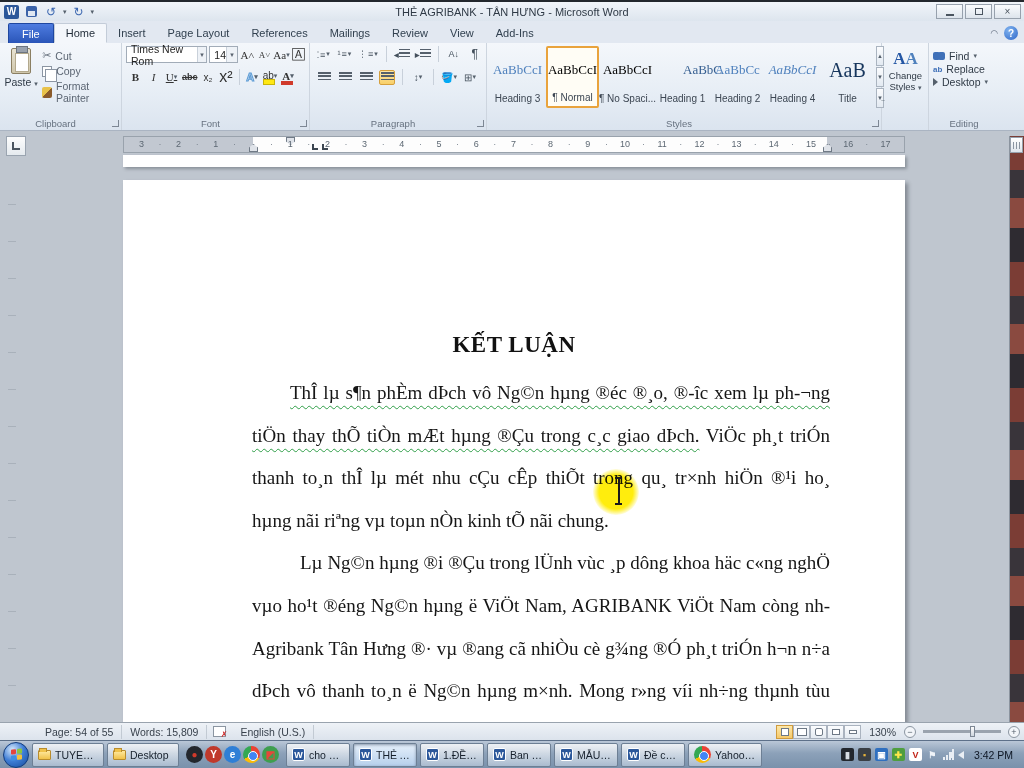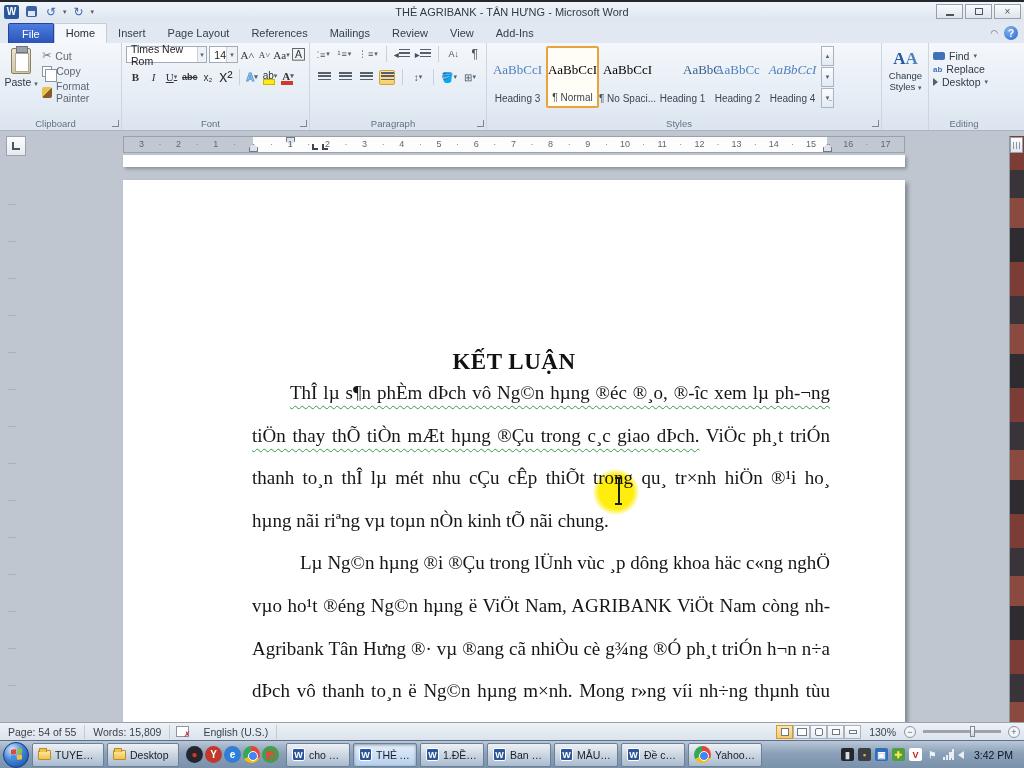--- a/index.html
+++ b/index.html
@@ -129,21 +129,21 @@
   .vruler { position:absolute; left:8px; top:168px; width:8px; height:540px;
     background:repeating-linear-gradient(to bottom,transparent 0 36px,#9aa3ad 36px 37px); opacity:.6; }
 
   
   .docarea { position:absolute; left:0; right:15px; top:154px; height:568px; overflow:hidden; }
   .page-prev { position:absolute; left:123px; top:1px; width:782px; height:12px; background:#fff;
     box-shadow:2px 2px 3px rgba(40,45,55,.35); }
   .page { position:absolute; left:123px; top:26px; width:782px; height:560px; background:#fff;
     box-shadow:3px 3px 4px rgba(40,45,55,.4); }
   .doc-title { position:absolute; top:152px; left:0; width:100%; text-align:center;
-    font-family:"Liberation Serif",serif; font-weight:bold; font-size:23px; color:#111; letter-spacing:.5px;margin-top:17px; }
+    font-family:"Liberation Serif",serif; font-weight:bold; font-size:23px; color:#111; letter-spacing:.5px; }
   .doc-body { position:absolute; top:192px; left:129px; width:578px;
     font-family:"Liberation Serif",serif; font-size:19px; color:#161616; }
   .dline { height:42.6px; line-height:42.6px; text-align:left; white-space:nowrap; }
   .dline.stretch { white-space:normal; text-align:justify; text-align-last:justify; height:42.6px; overflow:hidden; }
   .dline.ind1 { text-indent:38px; }
   .dline.ind2 { text-indent:48px; }
   .wavy { text-decoration-line:underline; text-decoration-style:wavy; text-decoration-color:#2f9e48;
     text-decoration-thickness:1px; text-underline-offset:6px; }
   .cursor-glow { position:absolute; left:470px; top:289px; width:46px; height:46px; border-radius:50%;
     background:radial-gradient(circle, rgba(255,236,0,.95) 52%, rgba(255,236,0,0) 73%);
@@ -158,21 +158,21 @@
     background:repeating-linear-gradient(to bottom,#7b3d35 0 34px,#39343a 34px 62px,#8a4a40 62px 92px,#2e2b31 92px 126px);
     border-left:1px solid #8b949f; }
   .ruler-toggle { position:absolute; right:1px; top:137px; width:13px; height:16px;
     background:linear-gradient(#fff,#dfe5ec); border:1px solid #98a2ae; z-index:3; }
   .ruler-toggle:before { content:""; position:absolute; left:2px; top:4px; right:2px; height:7px;
     background:repeating-linear-gradient(to right,#8b95a1 0 1px,transparent 1px 3px); }
 
   
   .statusbar { position:absolute; left:0; right:0; top:722px; height:18px;
     background:linear-gradient(#eef2f7,#dce3ec); border-top:1px solid #99a3ae;
-    display:flex; align-items:center; font-size:10.5px; color:#39424d; }
+    display:flex; align-items:center; font-size:10.5px; color:#39424d;padding-left:37px; }
   .sb-item { padding:0 8px; }
   .sb-sep { width:1px; height:14px; background:#c2cad3; }
   .proof-ico { width:13px; height:11px; background:#fff; border:1px solid #8b95a1; position:relative; margin:0 6px; }
   .proof-ico:before { content:"✗"; position:absolute; right:-2px; bottom:-3px; color:#c22; font-size:8px; }
   .sb-right { margin-left:auto; display:flex; align-items:center; gap:4px; padding-right:4px; }
   .viewbtns { display:flex; }
   .vb { width:17px; height:14px; border:1px solid #aab3bf; background:linear-gradient(#fbfcfe,#e4eaf1);
     display:flex; align-items:center; justify-content:center; }
   .vb.active { background:linear-gradient(#fde8a9,#f6c96a); border-color:#cf9b3e; }
   .vb-glyph { width:8px; height:8px; background:#fff; border:1px solid #6d7885; }
@@ -377,20 +377,24 @@
             <div class="style-preview" style="color: rgb(54, 95, 145); margin-left: 40px;">AaBbC</div>
             <div class="style-label">Heading 1</div>
           </div>
           <div class="style-item">
             <div class="style-preview" style="color: rgb(79, 129, 189);">AaBbCc</div>
             <div class="style-label">Heading 2</div>
           </div>
           <div class="style-item">
             <div class="style-preview" style="color: rgb(79, 129, 189); font-style: italic;">AaBbCcI</div>
             <div class="style-label">Heading 4</div>
+          </div>
+          <div class="style-item">
+            <div class="style-preview big" style="color: rgb(23, 54, 93);">AaB</div>
+            <div class="style-label">Title</div>
           </div>
         </div>
       <div class="style-scroll">
         <div class="sscell">▲</div>
         <div class="sscell">▼</div>
         <div class="sscell">▼̲</div>
       </div>
     </div>
     <div class="rgroup-label">Styles</div>
     <div class="dlg"></div>

